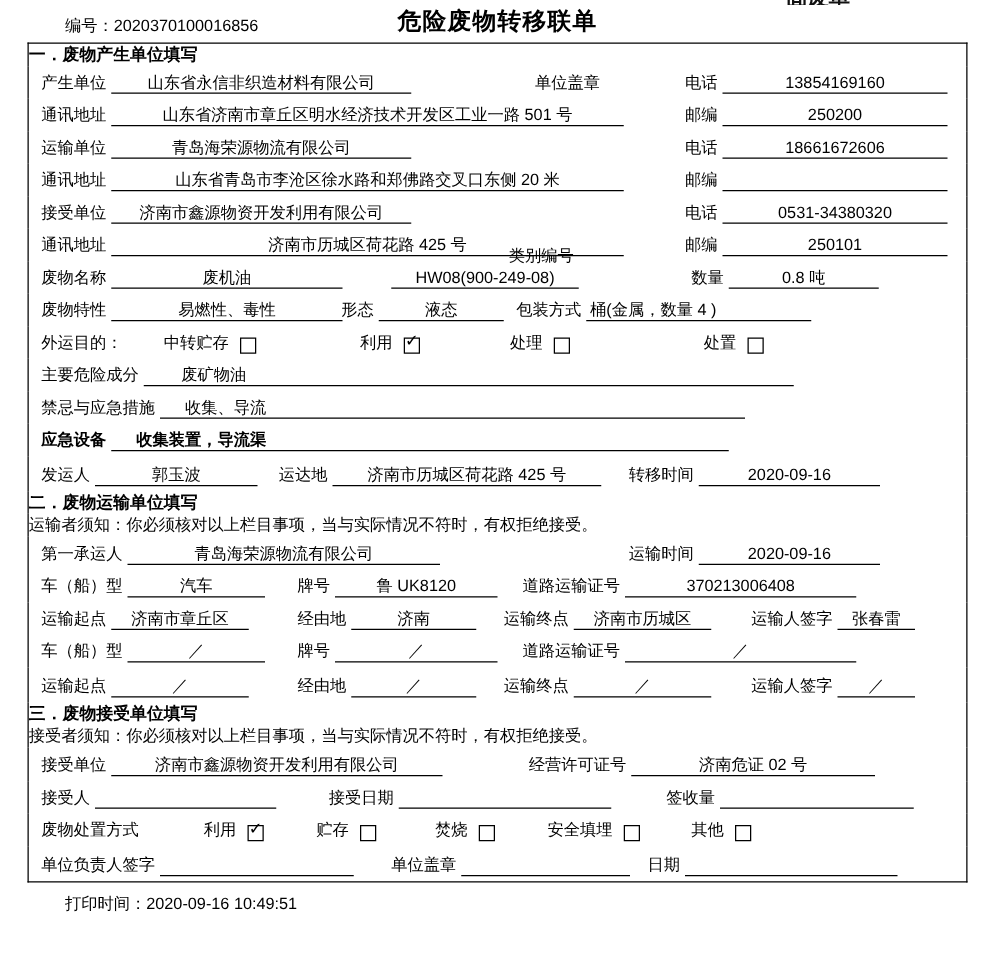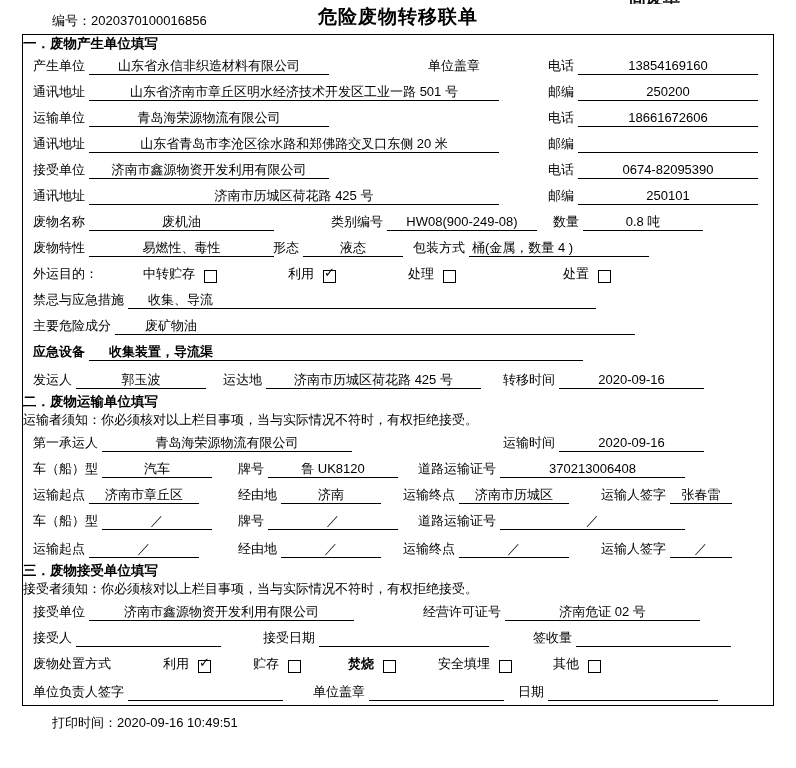--- a/index.html
+++ b/index.html
@@ -216,21 +216,21 @@
         </tr>
 
     <tr>
           <td class="row-cell">
       <div class="fld" style="left:10px;">
         <span class="lbl">接受单位</span>
         <span class="val" style="width:240px;">济南市鑫源物资开发利用有限公司</span>
       </div>
       <div class="fld" style="left:525px;">
         <span class="lbl">电话</span>
-        <span class="val" style="width:180px;">0674-82095390</span>
+        <span class="val" style="width:180px;">0531-34380320</span>
       </div>
     </td>
         </tr>
 
     <tr>
           <td class="row-cell">
       <div class="fld" style="left:10px;">
         <span class="lbl">通讯地址</span>
         <span class="val" style="width:410px;">济南市历城区荷花路 425 号</span>
       </div>
@@ -240,21 +240,21 @@
       </div>
     </td>
         </tr>
 
     <tr>
           <td class="row-cell">
       <div class="fld" style="left:10px;">
         <span class="lbl">废物名称</span>
         <span class="val" style="width:185px;">废机油</span>
       </div>
-      <div class="fld" style="left:308px;">
+      <div class="fld" style="left:290px;flex-direction:column;">
         <span class="lbl">类别编号</span>
         <span class="val" style="width:150px;">HW08(900-249-08)</span>
       </div>
       <div class="fld" style="left:530px;">
         <span class="lbl">数量</span>
         <span class="val" style="width:120px;">0.8 吨</span>
       </div>
     </td>
         </tr>
 
@@ -273,21 +273,21 @@
         <span class="val left" style="width:180px;">桶(金属，数量 4 )</span>
       </div>
     </td>
         </tr>
 
     <tr>
           <td class="row-cell">
       <div class="fld" style="left:10px;">
         <span class="lbl">外运目的：</span>
       </div>
-      <div class="fld" style="left:120px;">
+      <div class="fld" style="left:108px;">
         <span class="lbl">中转贮存</span>
         <span class="cbx"></span>
       </div>
       <div class="fld" style="left:265px;">
         <span class="lbl">利用</span>
         <span class="cbx checked"></span>
       </div>
       <div class="fld" style="left:385px;">
         <span class="lbl">处理</span>
         <span class="cbx"></span>
@@ -295,31 +295,31 @@
       <div class="fld" style="left:540px;">
         <span class="lbl">处置</span>
         <span class="cbx"></span>
       </div>
     </td>
         </tr>
 
     <tr>
           <td class="row-cell">
       <div class="fld" style="left:10px;">
+        <span class="lbl">主要危险成分</span>
+        <span class="val left" style="width:520px; padding-left:30px;">废矿物油</span>
+      </div>
+    </td>
+        </tr>
+
+    <tr>
+          <td class="row-cell">
+      <div class="fld" style="left:10px;">
         <span class="lbl">禁忌与应急措施</span>
         <span class="val left" style="width:468px; padding-left:20px;">收集、导流</span>
-      </div>
-    </td>
-        </tr>
-
-    <tr>
-          <td class="row-cell">
-      <div class="fld" style="left:10px;">
-        <span class="lbl">主要危险成分</span>
-        <span class="val left" style="width:520px; padding-left:30px;">废矿物油</span>
       </div>
     </td>
         </tr>
 
     <tr>
           <td class="row-cell">
       <div class="fld" style="left:10px;font-weight:bold;">
         <span class="lbl">应急设备</span>
         <span class="val left" style="width:494px; padding-left:20px;">收集装置，导流渠</span>
       </div>
@@ -495,21 +495,21 @@
         <span class="lbl">废物处置方式</span>
       </div>
       <div class="fld" style="left:140px;">
         <span class="lbl">利用</span>
         <span class="cbx checked"></span>
       </div>
       <div class="fld" style="left:230px;">
         <span class="lbl">贮存</span>
         <span class="cbx"></span>
       </div>
-      <div class="fld" style="left:325px;font-weight:bold;">
+      <div class="fld" style="left:325px;">
         <span class="lbl">焚烧</span>
         <span class="cbx"></span>
       </div>
       <div class="fld" style="left:415px;">
         <span class="lbl">安全填埋</span>
         <span class="cbx"></span>
       </div>
       <div class="fld" style="left:530px;">
         <span class="lbl">其他</span>
         <span class="cbx"></span>

